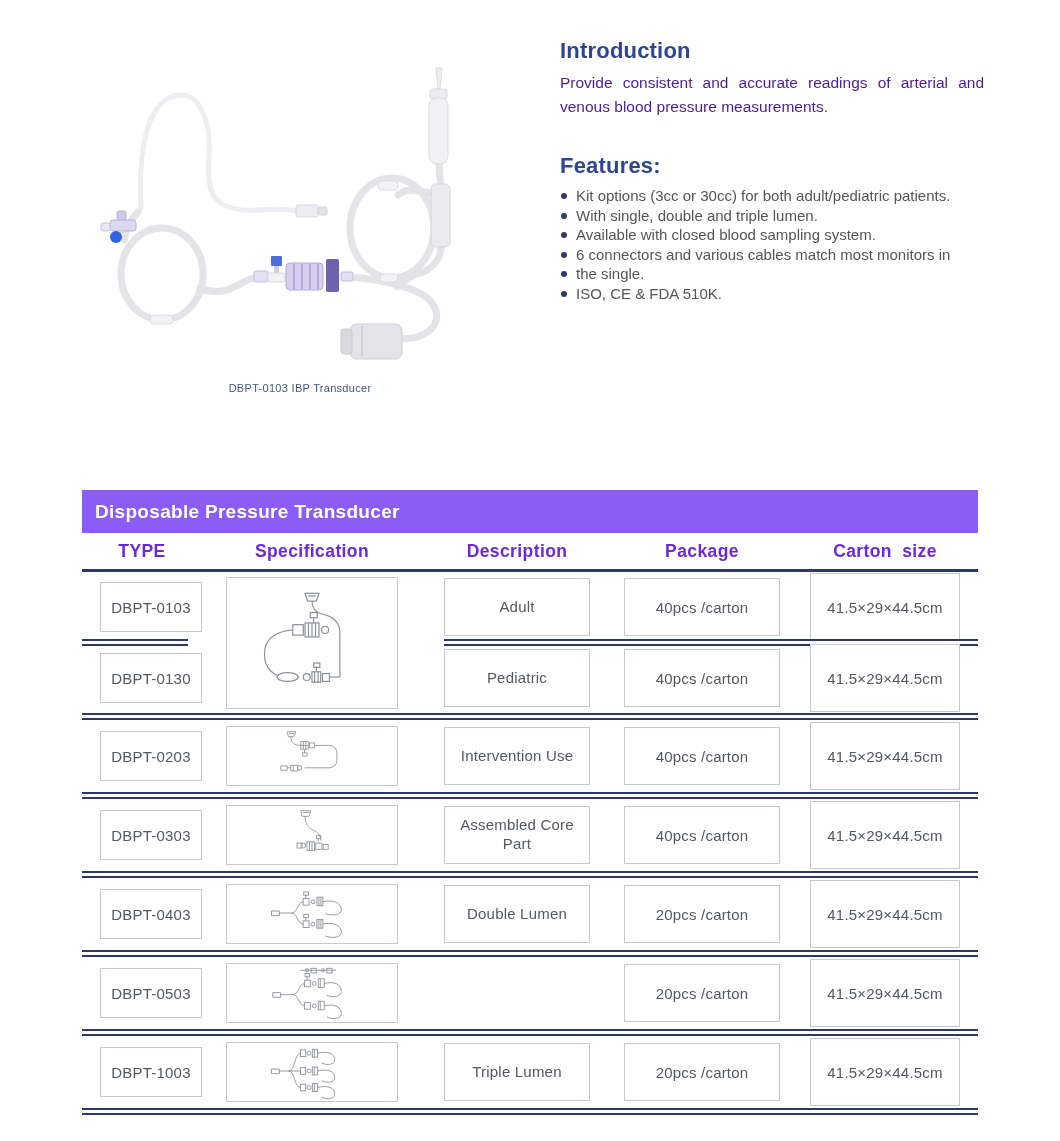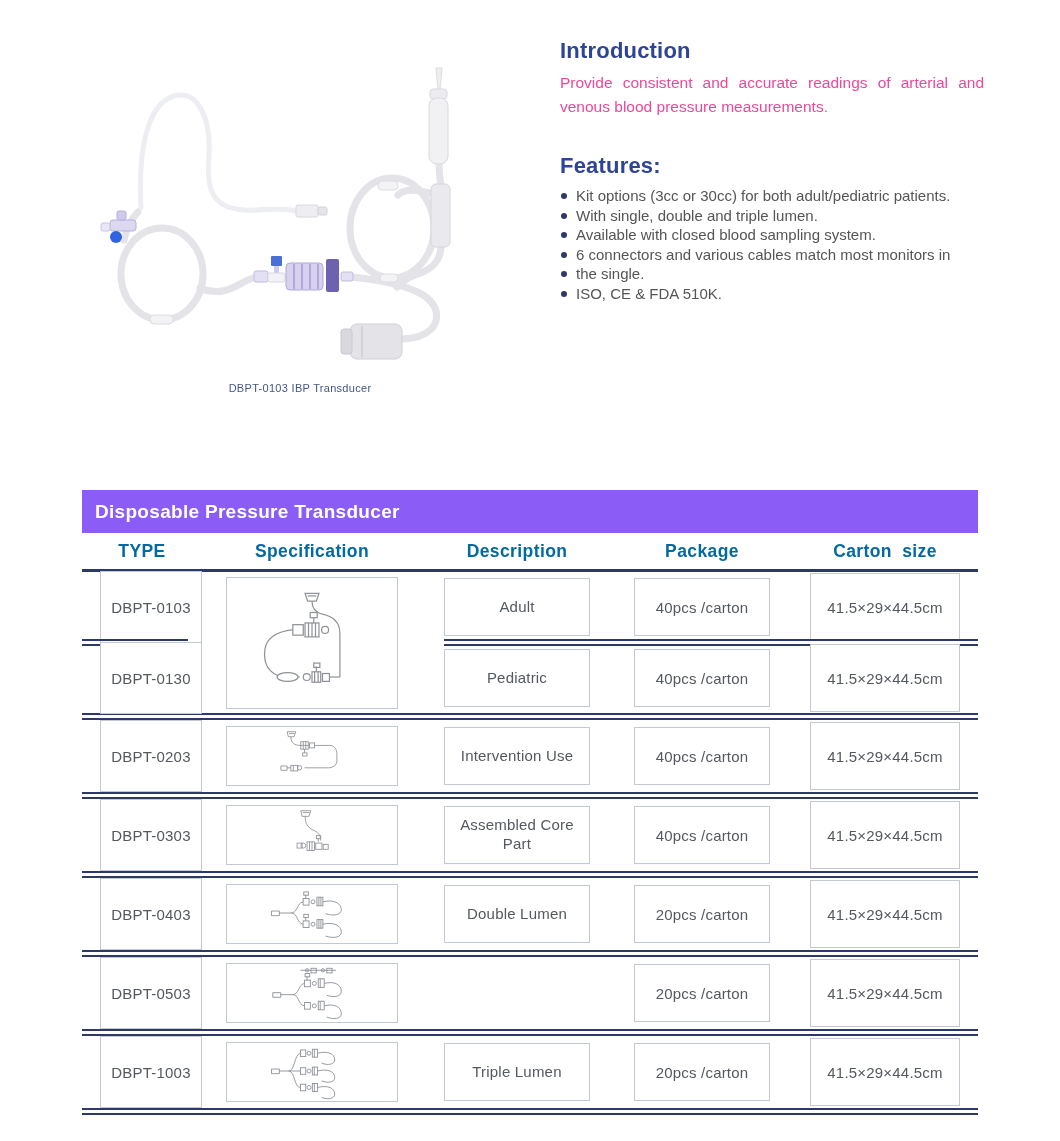--- a/index.html
+++ b/index.html
@@ -6,39 +6,39 @@
   html,body { width:1060px; height:1141px; background:#ffffff; font-family:"Liberation Sans", sans-serif; position:relative; overflow:hidden; }
 
   
   .photo-area { position:absolute; left:58px; top:34px; width:484px; }
   .photo-area svg { display:block; }
   .photo-caption { margin-top:6px; text-align:center; font-size:11px; color:#44568c; letter-spacing:.3px; }
 
   .intro-block { position:absolute; left:560px; top:38px; width:424px; }
   .features-block { position:absolute; left:560px; top:153px; width:434px; }
   .sec-heading { font-size:22px; font-weight:bold; color:#2e4494; margin-bottom:7px; letter-spacing:.2px; }
-  .intro-body { font-size:15.5px; color:#ec4899; line-height:1.55; text-align:justify; }
+  .intro-body { font-size:15.5px; color:#4c1d95; line-height:1.55; text-align:justify; }
   .feature-list { list-style:none; margin-top:2px; }
   .feature-item { display:flex; align-items:flex-start; font-size:15px; color:#555555; line-height:19.5px; }
   .bullet-dot { width:6px; height:6px; border-radius:50%; background:#2d3a69; flex:0 0 6px; margin:7px 9px 0 1px; }
 
   
   .spec-table { position:absolute; left:82px; top:490px; width:896px; }
   .table-title-bar { height:43px; background:#8b5cf6; color:#ffffff; font-size:19px; font-weight:bold; display:flex; align-items:center; padding-left:13px; letter-spacing:.3px; }
   .col-headers { display:grid; grid-template-columns:120px 220px 190px 180px 186px; height:36px; align-items:center; }
-  .col-header { text-align:center; font-size:17.5px; font-weight:bold; color:#0369a1; letter-spacing:.4px; word-spacing:5px; }
+  .col-header { text-align:center; font-size:17.5px; font-weight:bold; color:#6d28d9; letter-spacing:.4px; word-spacing:5px; }
   .rule-thick { height:3px; background:#2d3a69; }
   .hr-double { height:7px; border-top:2px solid #2d3a69; border-bottom:2px solid #2d3a69; }
 
   .cell-box { background:#ffffff; border:1px solid #c3c9d3; display:flex; align-items:center; justify-content:center; text-align:center; font-size:15px; color:#54595f; letter-spacing:.2px; }
-  .type-box   { width:102px; height:72px;margin-left:18px; }
+  .type-box   { width:102px; height:50px;margin-left:18px; }
   .spec-box   { width:172px; height:60px; }
   .desc-box   { width:146px; height:58px; line-height:1.25; }
   .desc-box span { max-width:124px; display:inline-block; }
-  .pkg-box    { width:136px; height:58px; }
+  .pkg-box    { width:156px; height:58px; }
   .carton-box { width:150px; height:68px; }
 
   .row-group-double { display:grid; grid-template-columns:120px 220px 190px 180px 186px; grid-template-rows:6px 58px 13px 58px 6px; align-items:center; justify-items:center; }
   .row-group-single { display:grid; grid-template-columns:120px 220px 190px 180px 186px; grid-template-rows:6px 60px 6px; align-items:center; justify-items:center; }
   .rg-r1 { grid-row:2; } .rg-r2 { grid-row:4; }
   .rg-c1 { grid-column:1; } .rg-c2 { grid-column:2; } .rg-c3 { grid-column:3; } .rg-c4 { grid-column:4; } .rg-c5 { grid-column:5; }
   .spec-span { grid-column:2; grid-row:1 / 6; width:172px; height:132px; }
   .single .cell-box { grid-row:2; }
   .divider-left  { grid-column:1; grid-row:3; justify-self:start; width:106px; height:7px; border-top:2px solid #2d3a69; border-bottom:2px solid #2d3a69; }
   .divider-right { grid-column:3 / 6; grid-row:3; justify-self:stretch; margin-left:22px; height:7px; border-top:2px solid #2d3a69; border-bottom:2px solid #2d3a69; }

